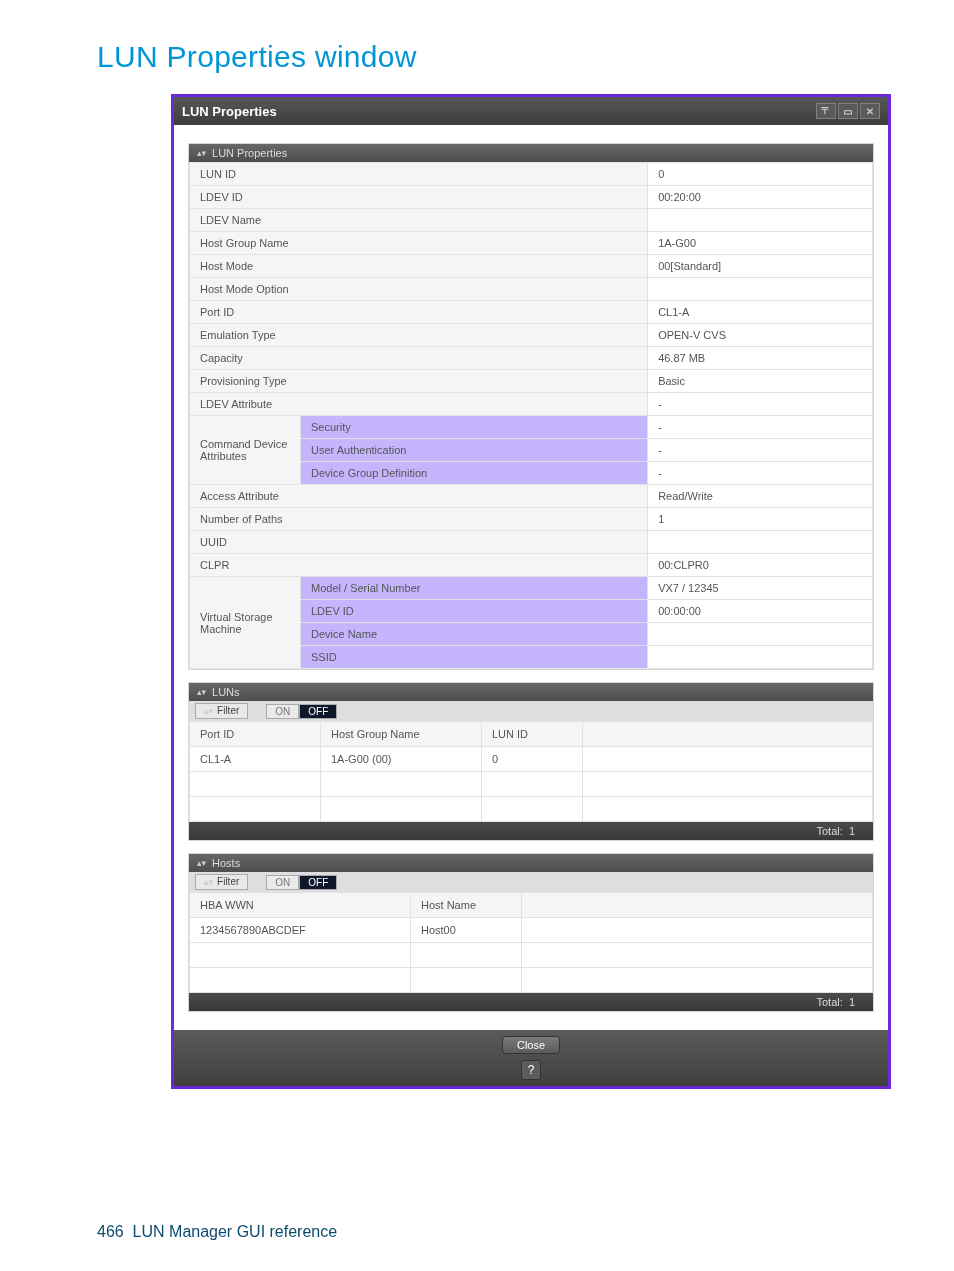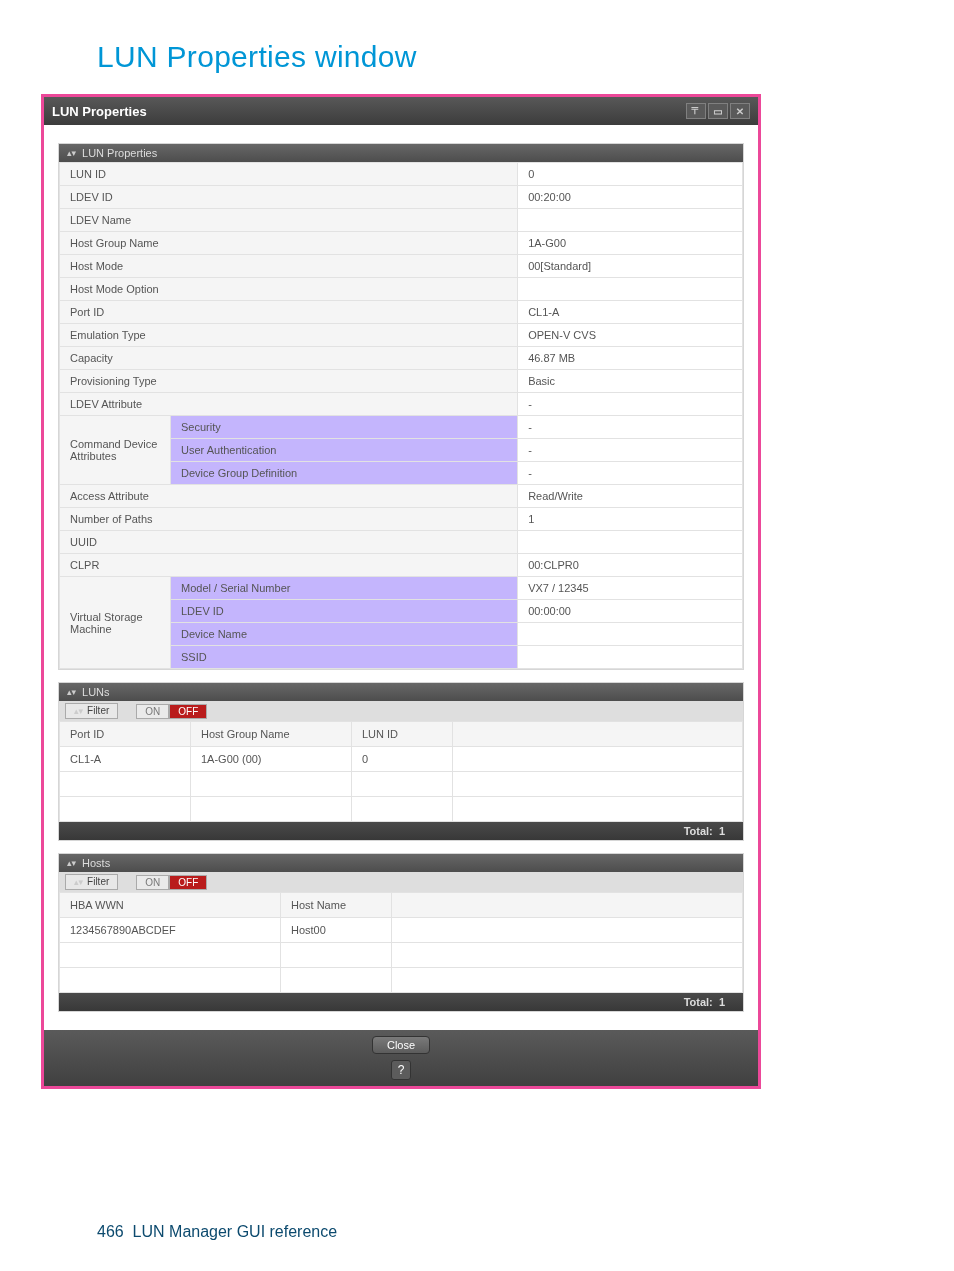--- a/index.html
+++ b/index.html
@@ -1,39 +1,39 @@
 <!DOCTYPE html>
 <html><head>
 <meta charset="utf-8">
 <style>
   html,body { margin:0; padding:0; background:#fff; font-family:Arial,Helvetica,sans-serif; }
   .page { width:872px; margin:0 auto; padding:40px 0 0 0; box-sizing:border-box; position:relative; min-height:1271px;}
   .page-title { color:#0096d6; font-size:30px; font-weight:300; margin:0 0 20px 56px; letter-spacing:0.3px;}
-  .window-wrap { border:3px solid #ec4899; width:714px; }
+  .window-wrap { border:3px solid #6d28d9; width:714px; margin-left:130px; }
   .win-titlebar { background:linear-gradient(#585858,#3c3c3c); color:#fff; padding:6px 8px; display:flex; align-items:center; justify-content:space-between; font-size:13px; font-weight:bold;}
   .win-titlebar .titlebar-icons { display:flex; gap:2px;}
   .tb-ico { width:18px; height:14px; background:#5a5a5a; border:1px solid #808080; display:flex; align-items:center; justify-content:center; font-size:10px; color:#ccc;}
   .win-body { background:#fff; padding:18px 14px 6px 14px; }
   .section { border:1px solid #d6d6d6; margin-bottom:12px;}
   .sect-header { background:linear-gradient(#676767,#4d4d4d); color:#ddd; font-size:11px; padding:3px 8px; display:flex; align-items:center;}
   .chev { display:inline-block; font-size:9px; margin-right:6px; color:#ccc; }
   table.prop { border-collapse:collapse; width:100%; font-size:11px; color:#555;}
   table.prop td { border:1px solid #e2e2e2; padding:5px 10px; vertical-align:middle; background:#fff; }
   table.prop td.lab { background:#f5f5f5; width:160px;}
   table.prop td.sublab { background:#c4b5fd;}
   .filter-bar { background:#dedede; padding:2px 6px; display:flex; align-items:center; gap:6px; font-size:10px; color:#555;}
   .filt-btn { border:1px solid #aaa; padding:1px 8px 2px 8px; background:#e8e8e8; font-size:10px; color:#444; display:inline-flex; align-items:center;}
   .onoff { display:inline-flex;padding-left:12px; }
   .onoff span { border:1px solid #aaa; padding:1px 8px; font-size:10px;}
   .onoff .on { background:#eaeaea; color:#777;}
-  .onoff .off { background:#b91c1c; color:#fff;}
+  .onoff .off { background:#0f172a; color:#fff;}
   table.grid { border-collapse:collapse; width:100%; font-size:11px; color:#555;}
   table.grid th, table.grid td { border:1px solid #e2e2e2; padding:6px 10px; text-align:left; font-weight:normal;}
   table.grid th { background:#f5f5f5;}
-  .total-bar { background:linear-gradient(#4a4a4a,#383838); color:#ddd; text-align:right; font-size:11px; padding:3px 18px;font-weight:bold;}
+  .total-bar { background:linear-gradient(#4a4a4a,#383838); color:#ddd; text-align:right; font-size:11px; padding:3px 18px;}
   .footer-bar { background:linear-gradient(#5a5a5a,#404040); padding:6px 10px; display:flex; justify-content:flex-end; align-items:center; gap:6px;flex-direction:column;}
   .btn-close { background:linear-gradient(#7a7a7a,#5c5c5c); border:1px solid #333; border-radius:4px; color:#fff; font-size:11px; padding:2px 14px;}
   .btn-help { width:18px; height:18px; background:#5c5c5c; border:1px solid #333; border-radius:3px; color:#fff; font-size:12px; display:flex; align-items:center; justify-content:center;}
   .page-footer { position:absolute; bottom:30px; left:56px; font-size:16px; color:#0c4a6e;}
 </style>
 </head>
 <body>
 <div class="page">
   <div class="page-title">LUN Properties window</div>
 

